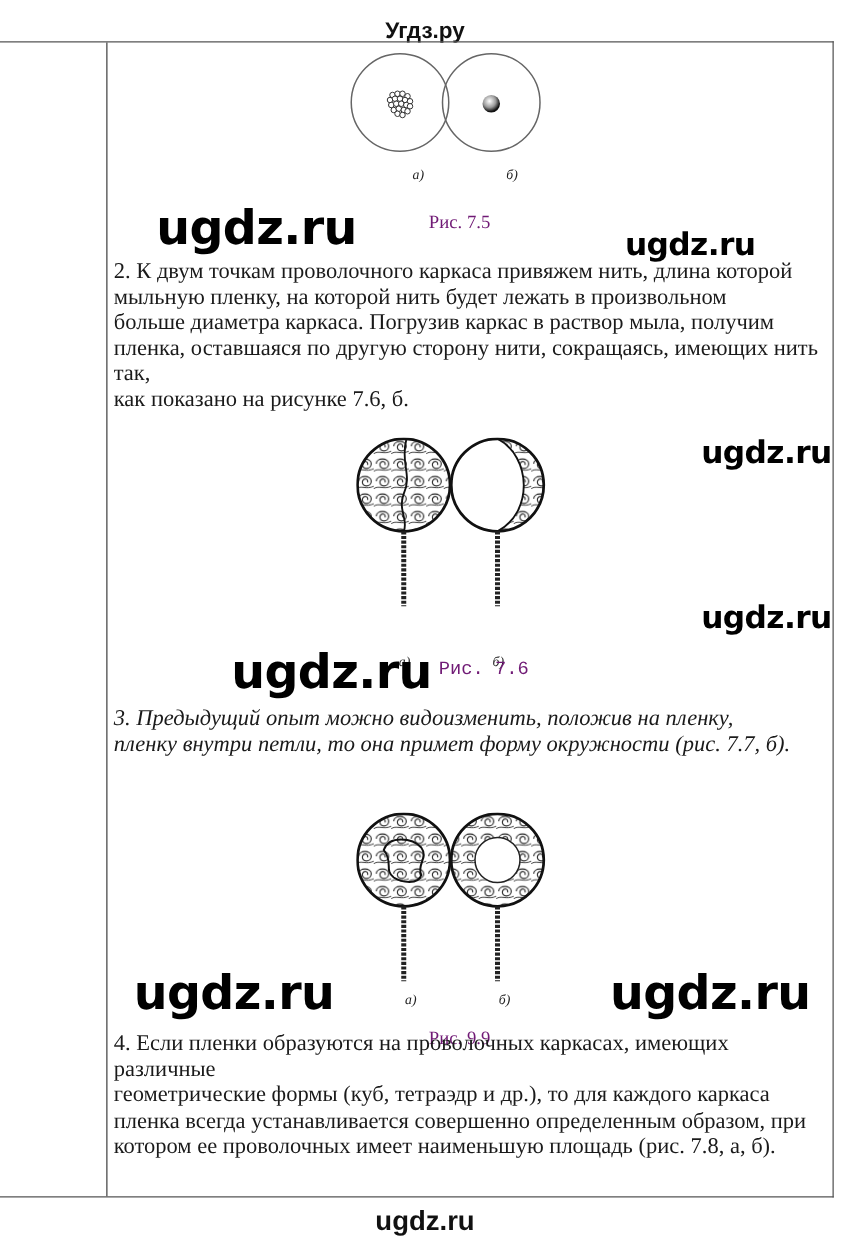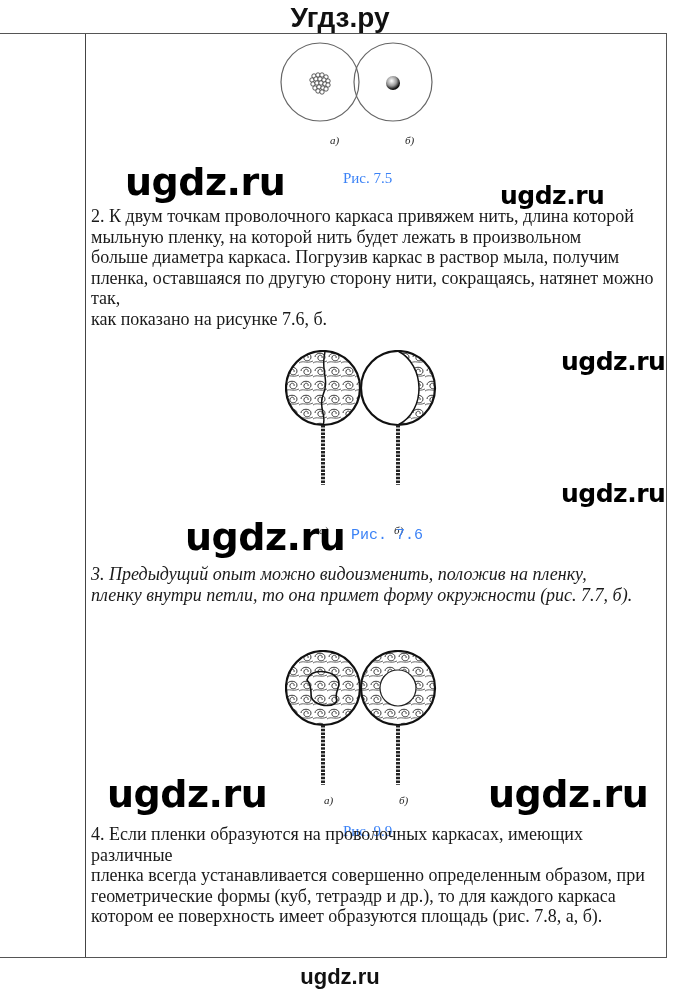--- a/index.html
+++ b/index.html
@@ -1,23 +1,23 @@
 <!DOCTYPE html>
 <html><head>
 <meta charset="utf-8">
 <style>
   html, body { margin: 0; padding: 0; background: #ffffff; }
   body { width: 680px; height: 998px; position: relative; overflow: hidden; font-family: "Liberation Serif", serif; color: #111; }
-  .site-title { position: absolute; top: 2px; left: 0; width: 680px; text-align: center; font-family: "Liberation Sans", sans-serif; font-weight: bold; font-size: 28px; color: #111; }
+  .site-title { position: absolute; top: 14px; left: 0; width: 680px; text-align: center; font-family: "Liberation Sans", sans-serif; font-weight: bold; font-size: 18px; color: #111; }
   .site-footer { position: absolute; top: 964px; left: 0; width: 680px; text-align: center; font-family: "Liberation Sans", sans-serif; font-weight: bold; font-size: 22px; color: #111; }
   .table { position: absolute; left: 0; top: 33px; width: 667px; height: 925px; border: 1px solid #555; border-left: none; box-sizing: border-box; }
   .col-left { position: absolute; left: 0; top: 0; width: 86px; height: 100%; border-right: 1px solid #444; box-sizing: border-box; }
   .col-right { position: absolute; left: 87px; top: 0; right: 0; height: 100%; }
   .para { position: absolute; left: 4px; width: 570px; font-size: 18px; line-height: 20.6px; color: #1a1a1a; }
-  .caption { position: absolute; font-size: 15px; color: #3b82f6; }
+  .caption { position: absolute; font-size: 15px; color: #701a75; }
   .fig { position: absolute; }
   .sub-label { position: absolute; font-size: 11px; font-style: italic; color: #222; }
   .wm { position: absolute; font-family: "DejaVu Sans", sans-serif; font-weight: bold; color: #000; letter-spacing: -0.5px; }
   .wm-big { font-size: 38px; }
   .wm-small { font-size: 25px; }
 </style>
 </head>
 <body>
 
 <div class="site-title">Угдз.ру</div>
@@ -61,21 +61,21 @@
       <circle cx="113" cy="41" r="7" fill="url(#ballg)"></circle>
     </svg>
     <div class="sub-label" style="left:243px; top:100px;">а)</div>
     <div class="sub-label" style="left:318px; top:100px;">б)</div>
     <div class="caption" style="left:256px; top:136px;">Рис. 7.5</div>
 
     <div class="para" style="top:172px;">
       <div>2. К двум точкам проволочного каркаса привяжем нить, длина которой</div>
       <div>мыльную пленку, на которой нить будет лежать в произвольном</div>
       <div>больше диаметра каркаса. Погрузив каркас в раствор мыла, получим</div>
-      <div>пленка, оставшаяся по другую сторону нити, сокращаясь, натянет можно так,</div>
+      <div>пленка, оставшаяся по другую сторону нити, сокращаясь, имеющих нить так,</div>
       <div>как показано на рисунке 7.6, б.</div>
     </div>
 
     <svg class="fig" style="left:198px; top:316px;" width="160" height="150">
       <defs>
         <pattern id="swirl" width="14" height="14" patternUnits="userSpaceOnUse">
           <rect width="14" height="14" fill="#fff"></rect>
           <path d="M2 7 C2 2, 12 2, 12 7 C12 12, 4 12, 5 7 C6 4, 10 5, 9 8" fill="none" stroke="#222" stroke-width="0.9"></path>
           <path d="M0 13 C4 10, 8 14, 14 11" fill="none" stroke="#222" stroke-width="0.7"></path>
         </pattern>
@@ -110,23 +110,23 @@
       <circle cx="113" cy="38" r="18" fill="#fff" stroke="#222" stroke-width="1.2"></circle>
       <line x1="38" y1="75" x2="38" y2="135" stroke="#222" stroke-width="4" stroke-dasharray="2.5 1.2"></line>
       <line x1="113" y1="75" x2="113" y2="135" stroke="#222" stroke-width="4" stroke-dasharray="2.5 1.2"></line>
     </svg>
     <div class="sub-label" style="left:237px; top:760px;">а)</div>
     <div class="sub-label" style="left:312px; top:760px;">б)</div>
     <div class="caption" style="left:256px; top:789px;">Рис. 9.9</div>
 
     <div class="para" style="top:790px;">
       <div>4. Если пленки образуются на проволочных каркасах, имеющих различные</div>
+      <div>геометрические формы (куб, тетраэдр и др.), то для каждого каркаса</div>
       <div>пленка всегда устанавливается совершенно определенным образом, при</div>
-      <div>геометрические формы (куб, тетраэдр и др.), то для каждого каркаса</div>
-      <div>котором ее поверхность имеет образуются площадь (рис. 7.8, а, б).</div>
+      <div>котором ее проволочных имеет наименьшую площадь (рис. 7.8, а, б).</div>
     </div>
   </div>
 </div>
 
 <div class="wm wm-big" style="left:125px; top:160px;">ugdz.ru</div>
 <div class="wm wm-small" style="left:500px; top:181px;">ugdz.ru</div>
 <div class="wm wm-small" style="left:561px; top:347px;">ugdz.ru</div>
 <div class="wm wm-small" style="left:561px; top:479px;">ugdz.ru</div>
 <div class="wm wm-big" style="left:185px; top:515px;">ugdz.ru</div>
 <div class="wm wm-big" style="left:107px; top:772px;">ugdz.ru</div>

